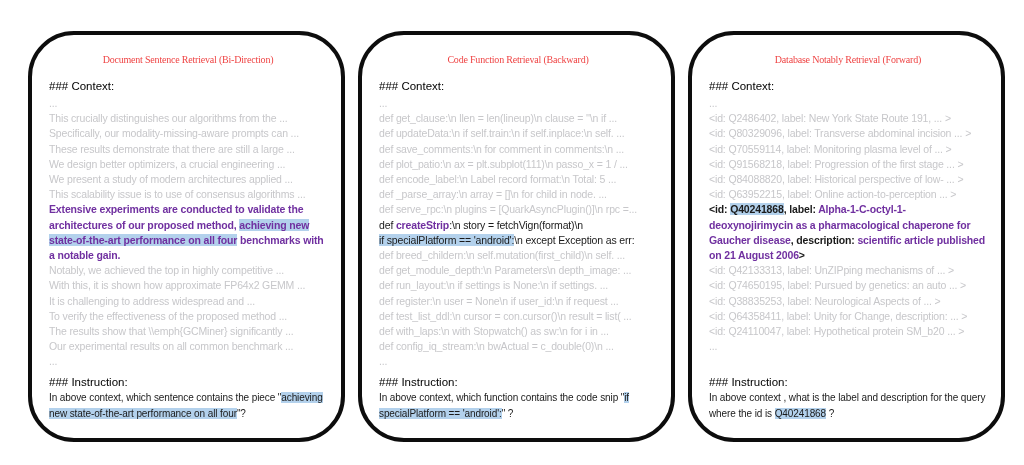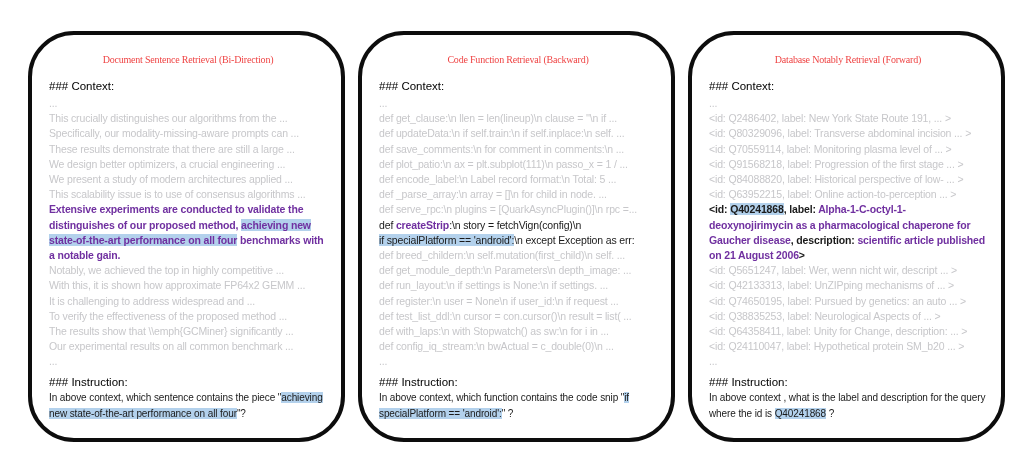--- a/index.html
+++ b/index.html
@@ -44,21 +44,21 @@
     <div class="panel-title">Document Sentence Retrieval (Bi-Direction)</div>
     <div class="section-label">### Context:</div>
     <div class="lines context">
         <div class="line"><span class="gray">...</span></div>
         <div class="line"><span class="gray">This crucially distinguishes our algorithms from the ...</span></div>
         <div class="line"><span class="gray">Specifically, our modality-missing-aware prompts can ...</span></div>
         <div class="line"><span class="gray">These results demonstrate that there are still a large ...</span></div>
         <div class="line"><span class="gray">We design better optimizers, a crucial engineering ...</span></div>
         <div class="line"><span class="gray">We present a study of modern architectures applied ...</span></div>
         <div class="line"><span class="gray">This scalability issue is to use of consensus algorithms ...</span></div>
-        <div class="line para"><span class="purple bold">Extensive experiments are conducted to validate the distinguishes of our proposed method, </span><span class="purple bold hl">achieving new state-of-the-art performance on all four</span><span class="purple bold"> benchmarks with a notable gain.</span></div>
+        <div class="line para"><span class="purple bold">Extensive experiments are conducted to validate the architectures of our proposed method, </span><span class="purple bold hl">achieving new state-of-the-art performance on all four</span><span class="purple bold"> benchmarks with a notable gain.</span></div>
         <div class="line"><span class="gray">Notably, we achieved the top in highly competitive ...</span></div>
         <div class="line"><span class="gray">With this, it is shown how approximate FP64x2 GEMM ...</span></div>
         <div class="line"><span class="gray">It is challenging to address widespread and ...</span></div>
         <div class="line"><span class="gray">To verify the effectiveness of the proposed method ...</span></div>
         <div class="line"><span class="gray">The results show that \\emph{GCMiner} significantly ...</span></div>
         <div class="line"><span class="gray">Our experimental results on all common benchmark ...</span></div>
         <div class="line"><span class="gray">...</span></div>
       </div>
     <div class="instruction-block">
       <div class="section-label">### Instruction:</div>
@@ -73,21 +73,21 @@
     <div class="section-label">### Context:</div>
     <div class="lines context">
         <div class="line"><span class="gray">...</span></div>
         <div class="line"><span class="gray">def get_clause:\n llen = len(lineup)\n clause = ''\n if ...</span></div>
         <div class="line"><span class="gray">def updateData:\n if self.train:\n if self.inplace:\n self. ...</span></div>
         <div class="line"><span class="gray">def save_comments:\n for comment in comments:\n ...</span></div>
         <div class="line"><span class="gray">def plot_patio:\n ax = plt.subplot(111)\n passo_x = 1 / ...</span></div>
         <div class="line"><span class="gray">def encode_label:\n Label record format:\n Total: 5 ...</span></div>
         <div class="line"><span class="gray">def _parse_array:\n array = []\n for child in node. ...</span></div>
         <div class="line"><span class="gray">def serve_rpc:\n plugins = [QuarkAsyncPlugin()]\n rpc =...</span></div>
-        <div class="line"><span>def </span><span class="purple bold">createStrip</span><span>:\n story = fetchVign(config)\n</span></div>
+        <div class="line"><span>def </span><span class="purple bold">createStrip</span><span>:\n story = fetchVign(format)\n</span></div>
         <div class="line"><span class="hl">if specialPlatform == 'android':</span><span>\n except Exception as err:</span></div>
         <div class="line"><span class="gray">def breed_childern:\n self.mutation(first_child)\n self. ...</span></div>
         <div class="line"><span class="gray">def get_module_depth:\n Parameters\n depth_image: ...</span></div>
         <div class="line"><span class="gray">def run_layout:\n if settings is None:\n if settings. ...</span></div>
         <div class="line"><span class="gray">def register:\n user = None\n if user_id:\n if request ...</span></div>
         <div class="line"><span class="gray">def test_list_ddl:\n cursor = con.cursor()\n result = list( ...</span></div>
         <div class="line"><span class="gray">def with_laps:\n with Stopwatch() as sw:\n for i in ...</span></div>
         <div class="line"><span class="gray">def config_iq_stream:\n bwActual = c_double(0)\n ...</span></div>
         <div class="line"><span class="gray">...</span></div>
       </div>
@@ -104,21 +104,20 @@
     <div class="section-label">### Context:</div>
     <div class="lines context">
         <div class="line"><span class="gray">...</span></div>
         <div class="line"><span class="gray">&lt;id: Q2486402, label: New York State Route 191, ... &gt;</span></div>
         <div class="line"><span class="gray">&lt;id: Q80329096, label: Transverse abdominal incision ... &gt;</span></div>
         <div class="line"><span class="gray">&lt;id: Q70559114, label: Monitoring plasma level of ... &gt;</span></div>
         <div class="line"><span class="gray">&lt;id: Q91568218, label: Progression of the first stage ... &gt;</span></div>
         <div class="line"><span class="gray">&lt;id: Q84088820, label: Historical perspective of low- ... &gt;</span></div>
         <div class="line"><span class="gray">&lt;id: Q63952215, label: Online action-to-perception ... &gt;</span></div>
         <div class="line para"><span class="bold">&lt;id: </span><span class="bold hl">Q40241868</span><span class="bold">, label: </span><span class="purple bold">Alpha-1-C-octyl-1-deoxynojirimycin as a pharmacological chaperone for Gaucher disease</span><span class="bold">, description: </span><span class="purple bold">scientific article published on 21 August 2006</span><span class="bold">&gt;</span></div>
-        <div class="line"><span class="gray">&lt;id: Q5651247, label: Wer, wenn nicht wir, descript ... &gt;</span></div>
         <div class="line"><span class="gray">&lt;id: Q42133313, label: UnZIPping mechanisms of ... &gt;</span></div>
         <div class="line"><span class="gray">&lt;id: Q74650195, label: Pursued by genetics: an auto ... &gt;</span></div>
         <div class="line"><span class="gray">&lt;id: Q38835253, label: Neurological Aspects of ... &gt;</span></div>
         <div class="line"><span class="gray">&lt;id: Q64358411, label: Unity for Change, description: ... &gt;</span></div>
         <div class="line"><span class="gray">&lt;id: Q24110047, label: Hypothetical protein SM_b20 ... &gt;</span></div>
         <div class="line"><span class="gray">...</span></div>
       </div>
     <div class="instruction-block">
       <div class="section-label">### Instruction:</div>
       <div class="lines instruction">

